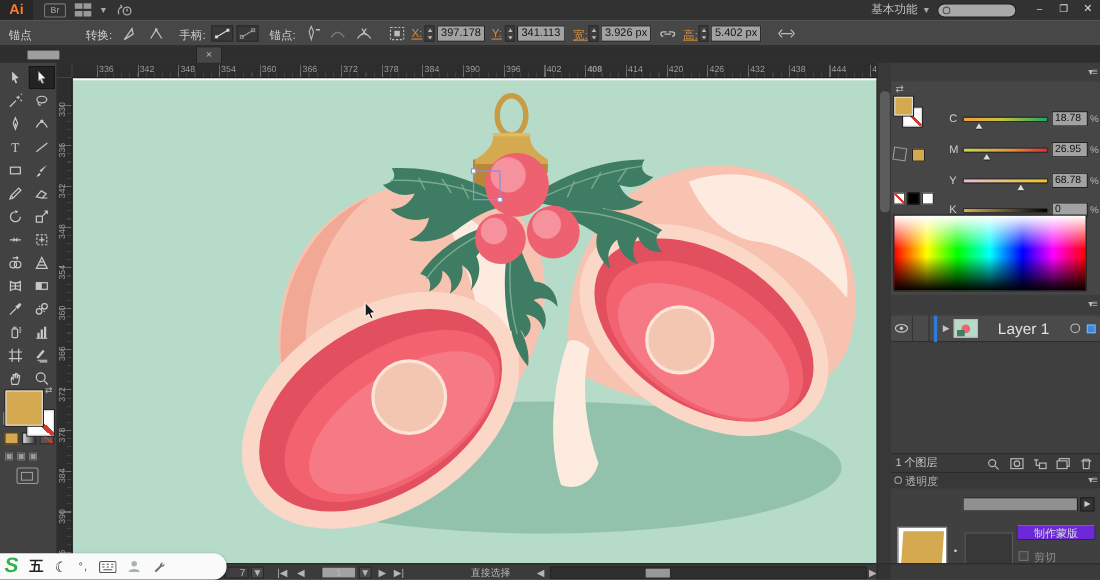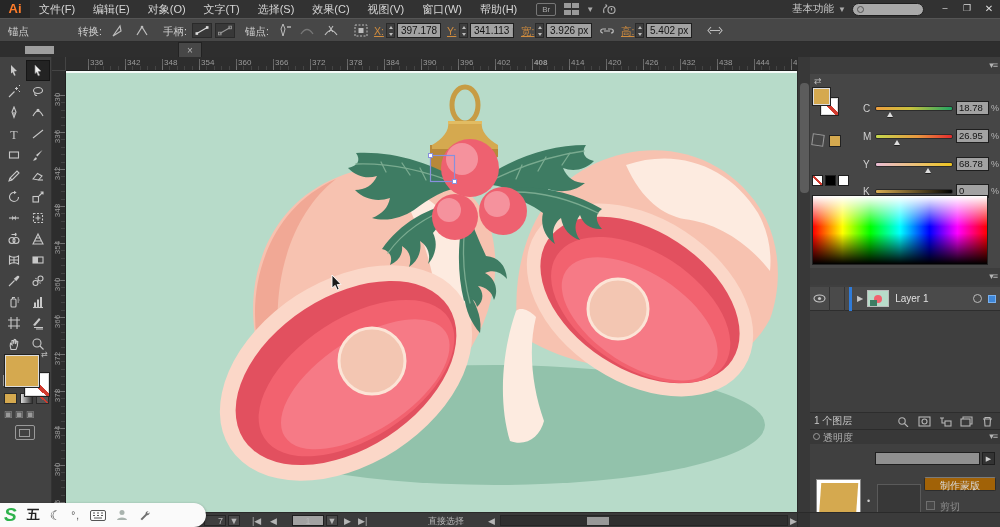--- a/index.html
+++ b/index.html
@@ -105,38 +105,38 @@
 #tabs2{top:211px}
 #layers-panel{position:absolute;left:0;top:228px;width:190px;height:144px;background:#3f3f3f}
 #layer-row{position:absolute;left:0;top:2px;width:190px;height:24px;background:#4a4a4a;border-bottom:1px solid #2e2e2e;display:flex;align-items:center}
 .lr-eye{width:20px;text-align:center;border-right:1px solid #333;height:24px;display:flex;align-items:center;justify-content:center}
 .lr-blank{width:15px;height:24px;border-right:1px solid #333}
 .lr-bluebar{width:3px;height:24px;background:#2f7bd9;margin-left:4px}
 .lr-tri{color:#c5c5c5;font-size:8px;margin:0 4px 0 5px}
 .lr-thumb{width:22px;height:17px;border:1px solid #bbb;background:var(--mint);position:relative;overflow:hidden}
 .lr-thumb i{position:absolute;left:6px;top:4px;width:8px;height:8px;border-radius:50%;background:var(--mouthRed)}
 .lr-thumb u{position:absolute;left:2px;top:9px;width:7px;height:6px;background:var(--holly)}
-.lr-name{margin-left:6px;font-size:10px;color:#e0e0e0}
+.lr-name{margin-left:18px;font-size:14px;color:#e0e0e0}
 .lr-target{margin-left:auto;width:9px;height:9px;border:1.3px solid #bbb;border-radius:50%}
 .lr-sel{width:8px;height:8px;background:var(--accentBlue);margin:0 4px 0 6px;border:1px solid #79b1f0}
 #layers-bottom{position:absolute;left:0;bottom:0;width:190px;height:17px;background:#3a3a3a;border-top:1px solid #2d2d2d;display:flex;align-items:center}
 .lb-count{font-size:10px;color:#c9c9c9;margin-left:4px;white-space:nowrap}
 .lb-icons{margin-left:auto;display:flex;gap:8px;margin-right:6px}
 .lb-icons svg{width:13px;height:11px;stroke:#b5b5b5;fill:none;stroke-width:1.1}
 #transp-panel{position:absolute;left:0;top:372px;width:190px;height:98px;background:#404040;border-top:1px solid #2b2b2b}
 .tp-head{position:absolute;left:0;top:0;width:190px;height:14px;background:#383838}
 .tp-circ{position:absolute;left:3px;top:3px;width:7px;height:7px;border:1px solid #9a9a9a;border-radius:50%}
 .tp-title{position:absolute;left:13px;top:1px;font-size:10px;color:#b0b0b0}
 .tp-drop{position:absolute;left:65px;top:22px;width:105px;height:13px;background:#909090;border:1px solid #1f1f1f}
 .tp-droparrow{position:absolute;left:172px;top:22px;width:13px;height:13px;background:#333;border:1px solid #1f1f1f;color:#ccc;font-size:7px;text-align:center;line-height:12px}
 .tp-thumb{position:absolute;left:6px;top:49px;width:45px;height:44px;background:#fff;border:1px solid #888;padding:3px}
 .tp-thumb i{display:block;width:100%;height:100%;background:var(--gold);transform:skewX(-4deg)}
 .tp-dot{position:absolute;left:57px;top:66px;color:#ccc;font-size:9px}
 .tp-box2{position:absolute;left:67px;top:54px;width:44px;height:30px;background:#383838;border:1px solid #5a5a5a}
-.tp-btn{position:absolute;left:114px;top:47px;width:72px;height:14px;background:#a16207;border:1px solid #2d2d2d;border-top-color:#7a7a7a;border-radius:2px;color:#d8d8d8;font-size:10px;text-align:center;line-height:16px}
+.tp-btn{position:absolute;left:114px;top:47px;width:72px;height:14px;background:#6d28d9;border:1px solid #2d2d2d;border-top-color:#7a7a7a;border-radius:2px;color:#d8d8d8;font-size:10px;text-align:center;line-height:16px}
 .tp-check{position:absolute;width:9px;height:9px;border:1px solid #6f6f6f;background:#474747}
 .tp-chlabel{position:absolute;font-size:10px;color:#8d8d8d}
 #watermark{position:absolute;left:0;top:352px;width:190px;height:118px;pointer-events:none;z-index:5}
 #watermark .wm-c{position:absolute;border-radius:50%;background:rgba(255,255,255,.92)}
 #watermark .wm-b{position:absolute;background:rgba(255,255,255,.85);border-radius:3px}
 .wm-anb{position:absolute;left:8px;top:86px;font-size:15px;font-weight:bold;color:#fff;text-shadow:0 0 2px rgba(0,0,0,.15)}
 .wm-arrow{position:absolute;left:72px;top:58px;width:34px;height:26px}
 
 
 #statusbar{position:absolute;left:0;top:512px;width:1000px;height:15px;background:#3b3b3b;border-top:1px solid #2a2a2a;z-index:26}
@@ -157,31 +157,20 @@
 .ime-logo{font-size:19px;font-weight:bold;font-style:italic;color:var(--imeGreen);line-height:22px}
 .ime-mode{font-size:13px;font-weight:bold;color:#222}
 .ime-moon{font-size:13px;color:#333}
 .ime-dots{font-size:10px;color:#555;letter-spacing:1px}
 </style>
 </head>
 <body>
 
 <div id="menubar">
   <div class="ai-logo">Ai</div>
-  <div id="menu-items">
-      <span class="menu-item">文件(F)</span>
-      <span class="menu-item">编辑(E)</span>
-      <span class="menu-item">对象(O)</span>
-      <span class="menu-item">文字(T)</span>
-      <span class="menu-item">选择(S)</span>
-      <span class="menu-item">效果(C)</span>
-      <span class="menu-item">视图(V)</span>
-      <span class="menu-item">窗口(W)</span>
-      <span class="menu-item">帮助(H)</span>
-    </div>
   <div class="mb-icon">Br</div>
   <div class="mb-arrange">
       <i></i>
       <i></i>
       <i></i>
       <i></i>
     </div>
   <span class="mb-caret">▼</span>
   <span class="mb-touch">
     <svg width="14" height="12" viewBox="0 0 14 12">

